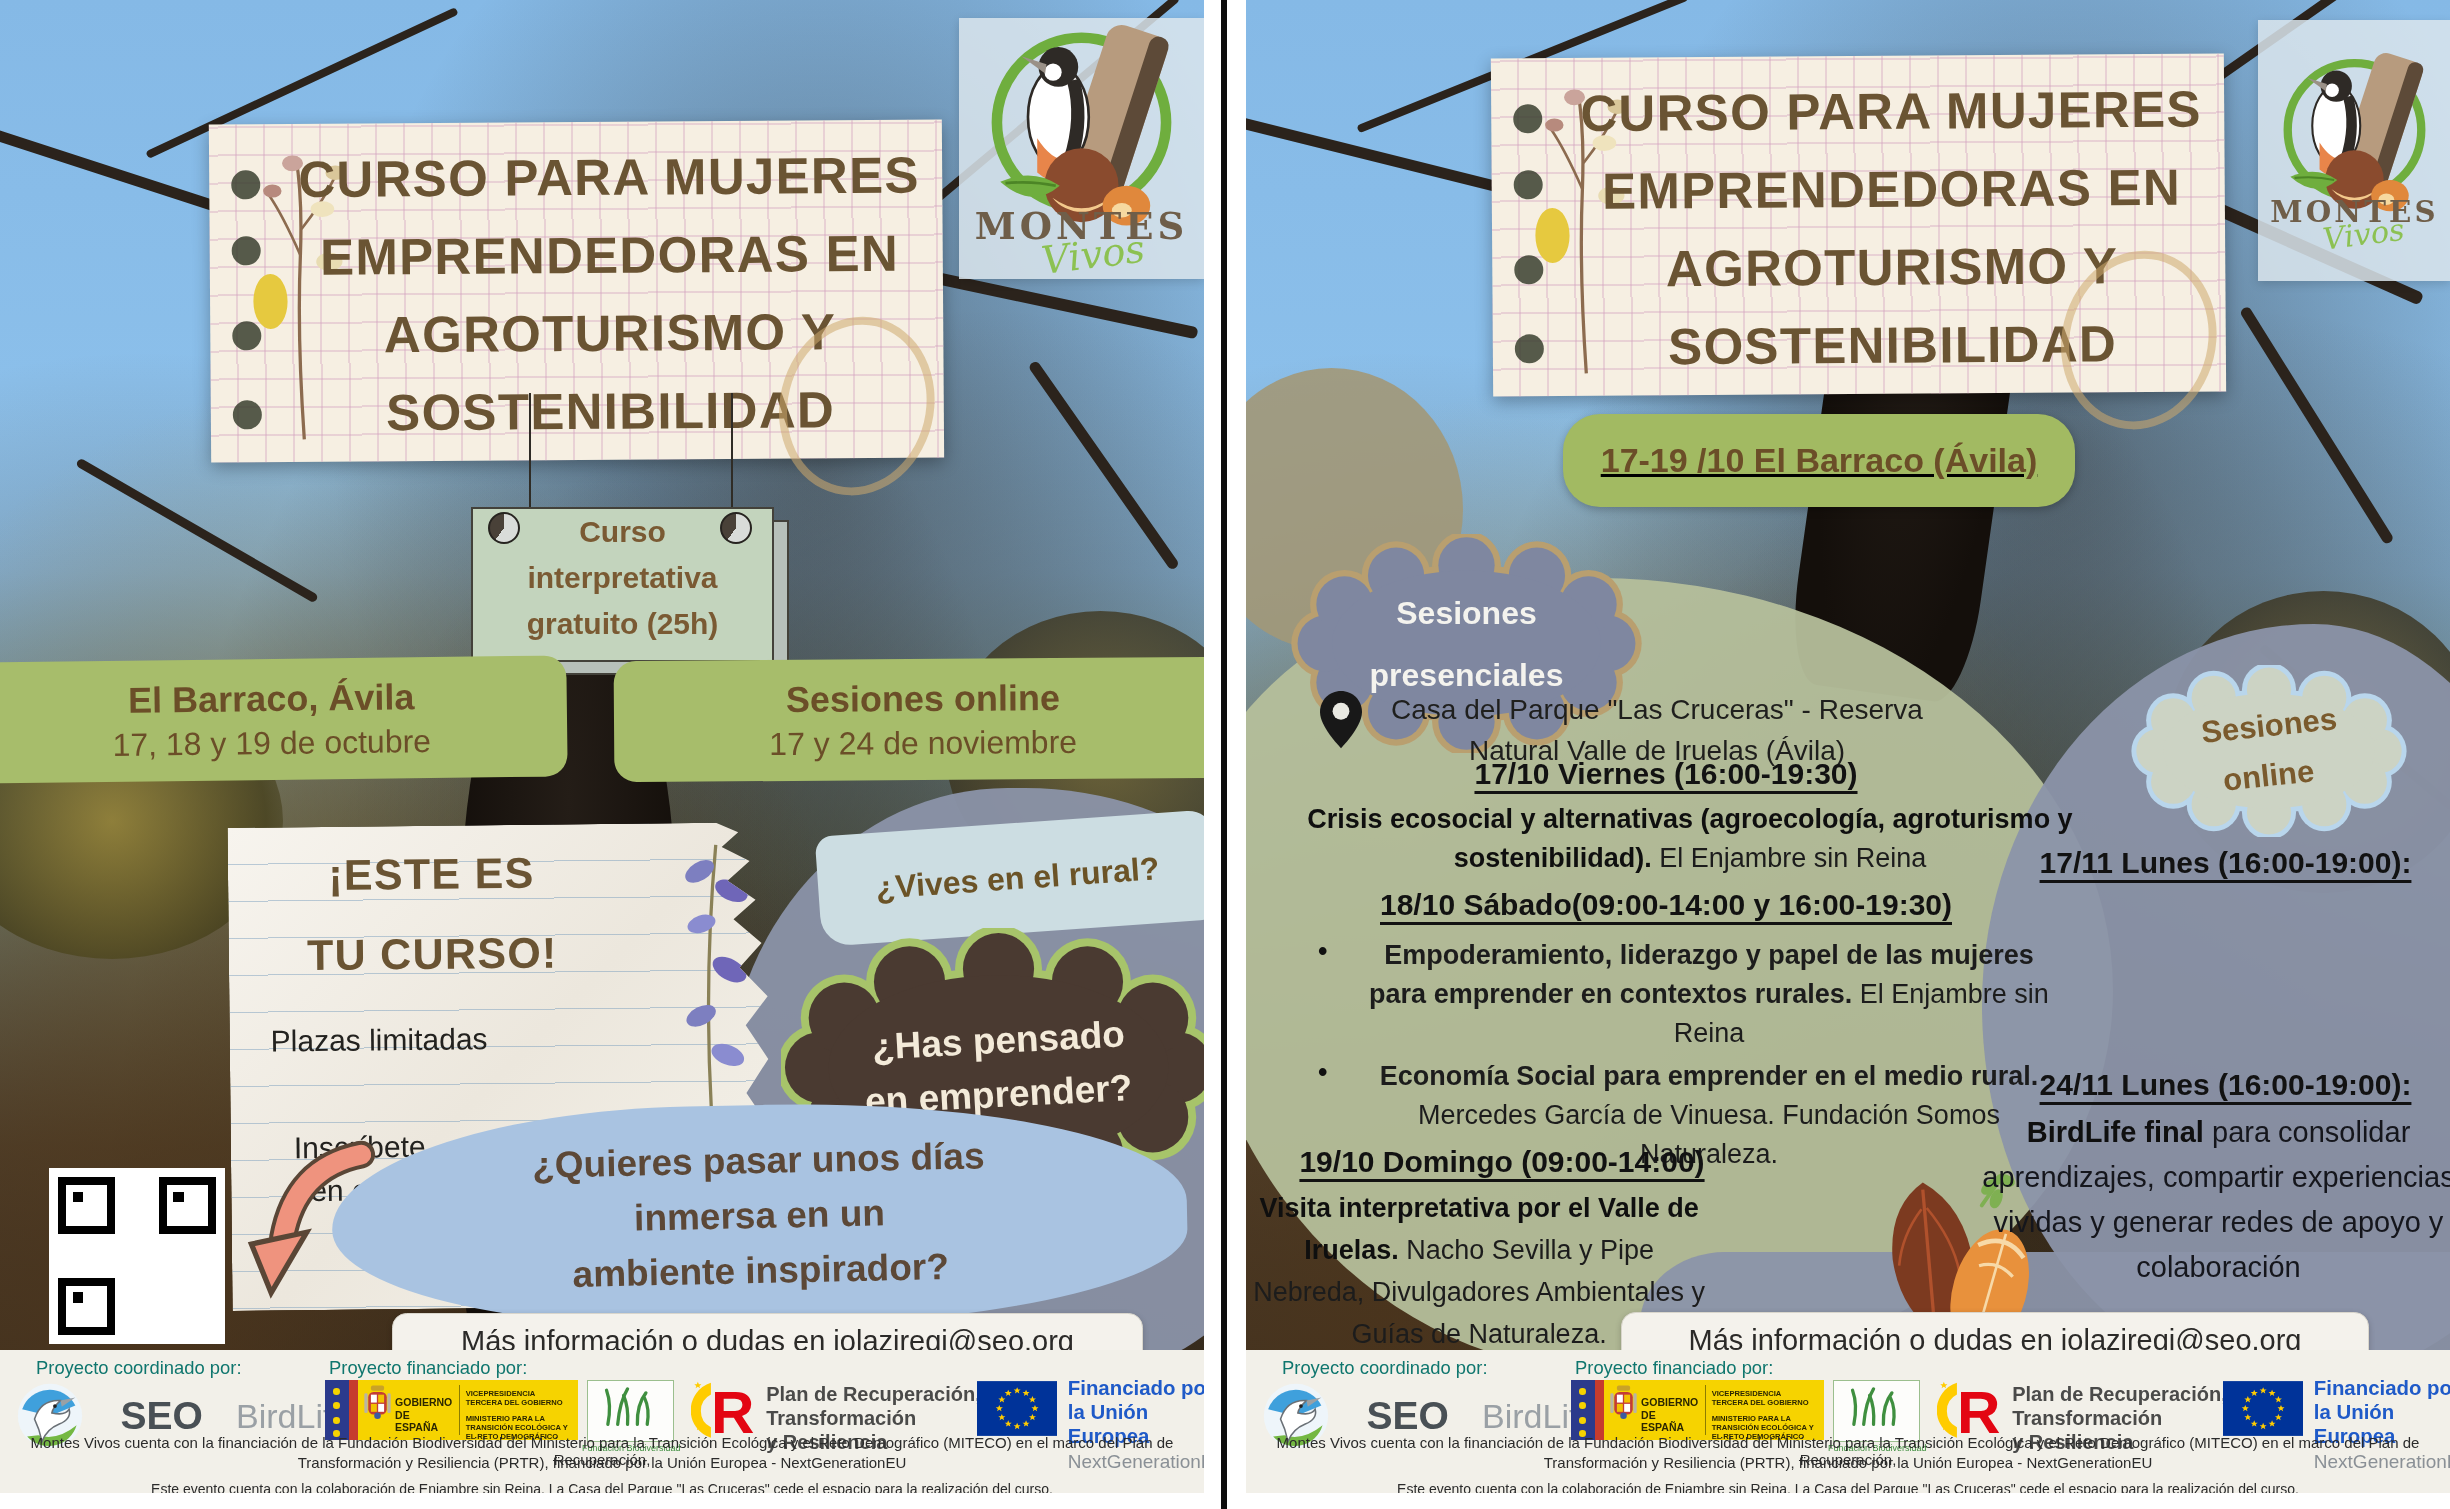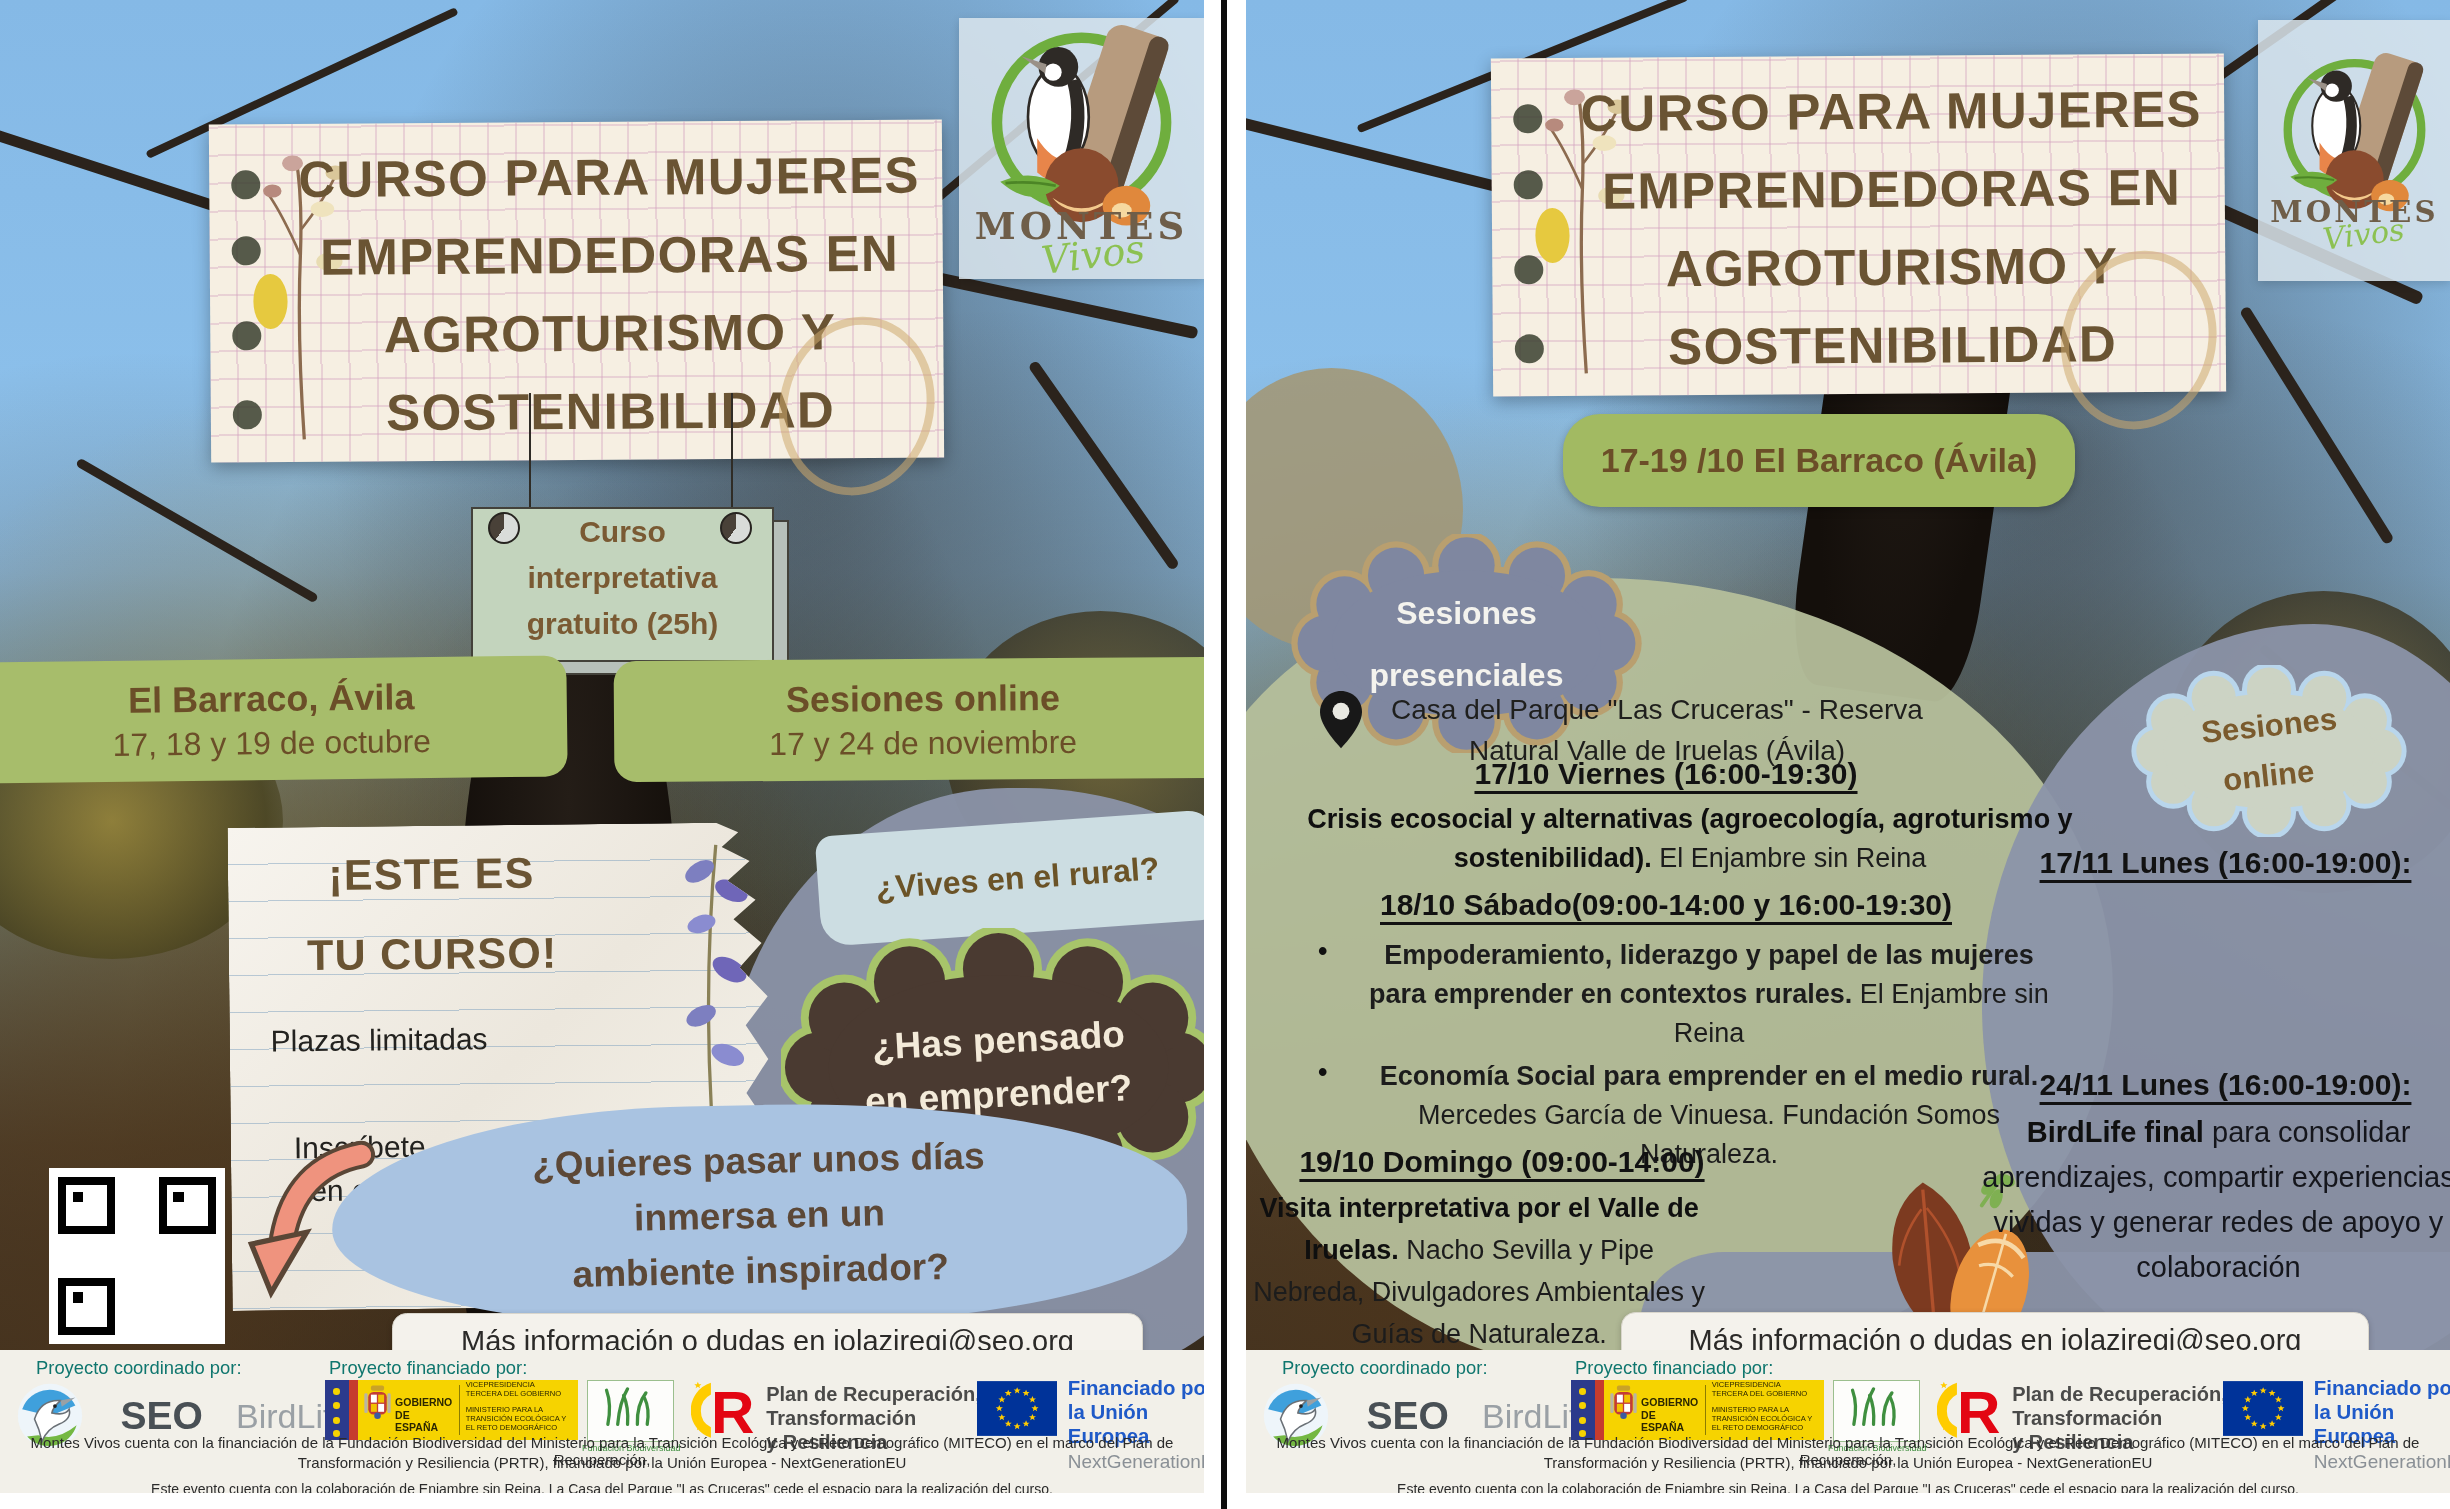--- a/index.html
+++ b/index.html
@@ -99,21 +99,21 @@
   .finder::after{content:"";position:absolute;left:6.6px;top:6.6px;width:10.5px;height:10.5px;background:#000;}
   .arrow{position:absolute;left:233px;top:1140px;width:148px;height:168px;}
   .pill{position:absolute;height:54px;background:#f4f2ec;border:1.3px solid #d9d6cc;border-radius:14.5px;
     display:flex;align-items:center;justify-content:center;box-shadow:0 2.6px 6.6px rgba(0,0,0,.2);margin-top:8px;}
   .pill div{font-size:29px;color:#2b2a28;}
   .pill-left{left:392px;top:1305px;width:749px;}
   .pill-right{left:375px;top:1304px;width:746px;}
 
   
   .gpill{position:absolute;left:317px;top:414px;width:512px;height:93px;background:#a2ba62;
-    border-radius:37px;display:flex;align-items:center;justify-content:center;box-shadow:0 2.6px 8px rgba(0,0,0,.25);}
+    border-radius:37px;display:flex;align-items:center;justify-content:center;box-shadow:0 2.6px 8px rgba(0,0,0,.25);text-decoration:underline;}
   .gpill div{font-size:34px;font-weight:bold;color:#6b4e28;}
   .tan-blob{position:absolute;left:-46px;top:368px;width:263px;height:283px;background:#a29878;border-radius:50%;opacity:.9;}
   .green-blob{position:absolute;left:-59px;top:578px;width:926px;height:795px;background:#b5bf9b;
     border-radius:42% 58% 52% 48% / 38% 54% 50% 62%;opacity:.95;}
   .loc-pin{position:absolute;left:74px;top:691px;width:42px;height:59px;}
   .loc-text{position:absolute;left:122px;top:689px;width:578px;text-align:center;}
   .loc-text div{font-size:28px;color:#1f1f1d;line-height:41px;}
   .dhead{position:absolute;font-size:30px;font-weight:bold;color:#121212;text-align:center;
     text-decoration:underline;text-underline-offset:6.6px;text-decoration-thickness:2.6px;}
   .dbody{position:absolute;font-size:27px;color:#1c1c1c;text-align:center;line-height:39px;}
@@ -131,21 +131,21 @@
   .seo-blk{position:absolute;left:16.4px;top:32px;display:flex;align-items:center;gap:28px;}
   .seo-bold{font-size:39px;font-weight:bold;color:#495055;margin-left:8px;}
   .seo-light{font-size:34px;color:#9aa0a5;margin-left:5.3px;}
   .gob{position:absolute;left:325px;top:30px;width:253px;height:60px;background:#f6d300;display:flex;}
   .gob-flag{width:24px;height:100%;background:#2b3a8c;position:relative;}
   .gob-flag i{position:absolute;left:8px;width:6.6px;height:6.6px;background:#f6d300;border-radius:50%;}
   .gob-red{width:9.2px;height:100%;background:#c63c2e;}
   .gob-crest{margin:4px 2.6px 0 5.3px;}
   .gob-t1{font-size:10.5px;font-weight:bold;color:#2b2600;line-height:12.5px;margin-top:16px;width:60px;}
   .gob-div{width:1.3px;height:50px;background:#8d7d00;margin:5.3px 5.3px 0 4px;}
-  .gob-t2{font-size:7.6px;font-weight:normal;color:#2b2600;line-height:9.2px;width:105px;margin-top:0;}
+  .gob-t2{font-size:7.6px;font-weight:bold;color:#2b2600;line-height:9.2px;width:105px;margin-top:9px;}
   .gob-t2 .sp{display:block;margin-top:6.6px;}
   .fund{position:absolute;left:587px;top:30px;width:85px;height:60px;background:#fdfdfb;border:1.3px solid #9bbf8e;}
   .fund-cap{position:absolute;left:-9.2px;top:62px;width:105px;text-align:center;font-size:9px;color:#3f8f3f;}
   .plan{position:absolute;left:691px;top:25px;display:flex;}
   .plan-txt{margin-left:9.2px;margin-top:6.6px;}
   .plan-txt div{font-size:20px;font-weight:bold;color:#4a4a49;line-height:24px;}
   .eu{position:absolute;left:977px;top:30px;display:flex;}
   .eu-txt{margin-left:10.5px;margin-top:-4px;}
   .eu-b{font-size:20.4px;font-weight:bold;color:#1f5ac8;line-height:24px;}
   .eu-g{font-size:19px;color:#8a9096;margin-top:2.6px;}

